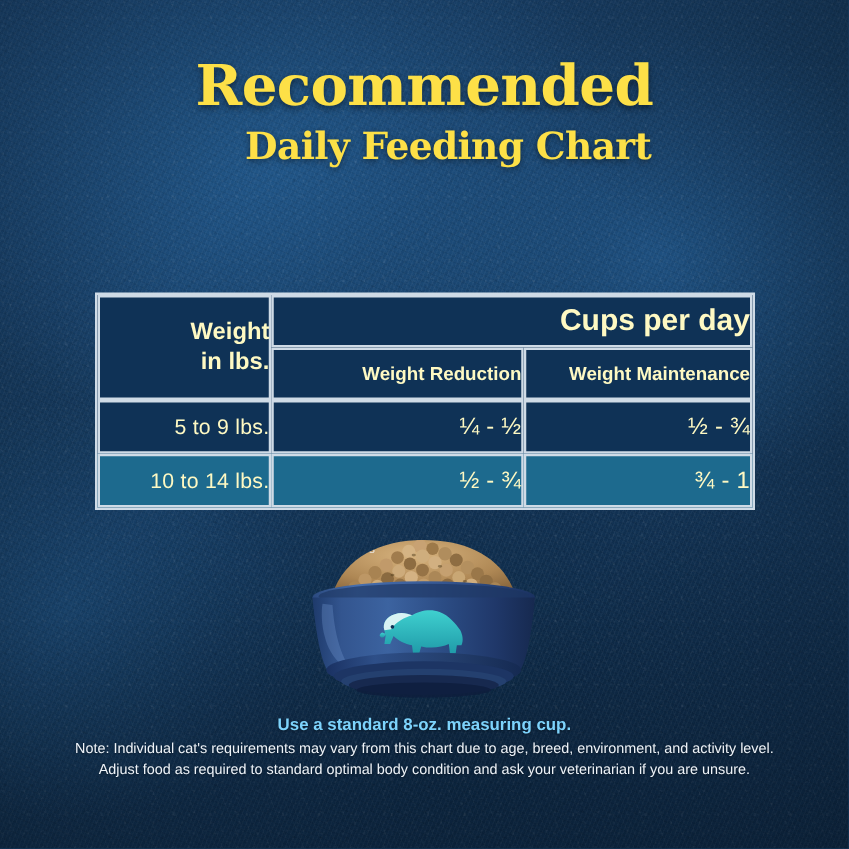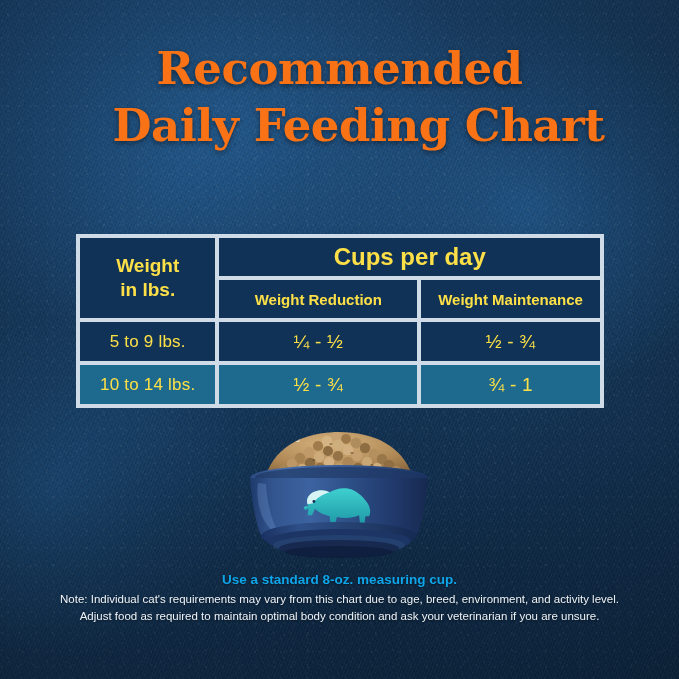--- a/index.html
+++ b/index.html
@@ -66,46 +66,46 @@
     position: absolute;
     top: 46px;
     left: 0;
     width: 679px;
     text-align: center;
     z-index: 5;
   }
   .title-line {
     font-family: "DejaVu Serif", "Liberation Serif", serif;
     font-weight: bold;
-    color: #f97316;
+    color: #fde047;
     line-height: 1.0;
     letter-spacing: -0.5px;
     text-shadow: 0 2px 5px rgba(0,0,0,.45);
     white-space: nowrap;
   }
   #title-line-1 { font-size: 45px; }
-  #title-line-2 { font-size: 45px; margin-top: 12px; padding-left: 38px; }
+  #title-line-2 { font-size: 30px; margin-top: 12px; padding-left: 38px; }
 
   
   #feeding-table {
     position: absolute;
     left: 78px;
     top: 236px;
     width: 524px;
     border-collapse: separate;
     border-spacing: 0;
     z-index: 5;
     box-shadow: 0 0 0 2px #cfdbe6;
     background: #0f3152;
   }
   #feeding-table td, #feeding-table th {
     border: 2px solid #cfdbe6;
-    text-align: center;
+    text-align: right;
     vertical-align: middle;
-    color: #fde047;
+    color: #fef9c3;
     padding: 0;
   }
   .col-weight { width: 138px; }
   .col-red    { width: 202px; }
   .col-maint  { width: 182px; }
 
   .cell-dark  { background: #0f3256; }
   .cell-light { background: #1d6a8e; }
 
   .hdr-weight {
@@ -147,21 +147,21 @@
     position: absolute;
     left: 0;
     top: 572px;
     width: 679px;
     text-align: center;
     z-index: 5;
   }
   #measuring-note {
     font-size: 13.5px;
     font-weight: bold;
-    color: #0ea5e9;
+    color: #7dd3fc;
     text-shadow: 0 1px 2px rgba(0,0,0,.4);
   }
   .disclaimer-line {
     font-size: 11.5px;
     color: #eef3f8;
     line-height: 1.5;
     text-shadow: 0 1px 2px rgba(0,0,0,.4);
   }
   #disclaimer-line-1 { margin-top: 4px; }
 </style>
@@ -336,16 +336,16 @@
     <ellipse cx="107" cy="108" rx="78" ry="14" fill="url(#bowlBase)"></ellipse>
     <ellipse cx="107" cy="113" rx="72" ry="12" fill="#1d3564"></ellipse>
     <ellipse cx="107" cy="117" rx="66" ry="10" fill="#24406f"></ellipse>
     <ellipse cx="107" cy="120" rx="60" ry="8" fill="#17294f"></ellipse>
     <ellipse cx="107" cy="124" rx="54" ry="6" fill="#0e1d3c" opacity=".8"></ellipse>
   </svg>
 
   <div id="footer-block">
     <div id="measuring-note">Use a standard 8-oz. measuring cup.</div>
     <div class="disclaimer-line" id="disclaimer-line-1">Note: Individual cat's requirements may vary from this chart due to age, breed, environment, and activity level.</div>
-    <div class="disclaimer-line" id="disclaimer-line-2">Adjust food as required to maintain optimal body condition and ask your veterinarian if you are unsure.</div>
+    <div class="disclaimer-line" id="disclaimer-line-2">Adjust food as required to standard optimal body condition and ask your veterinarian if you are unsure.</div>
   </div>
 
 </div>
 
 </body></html>

